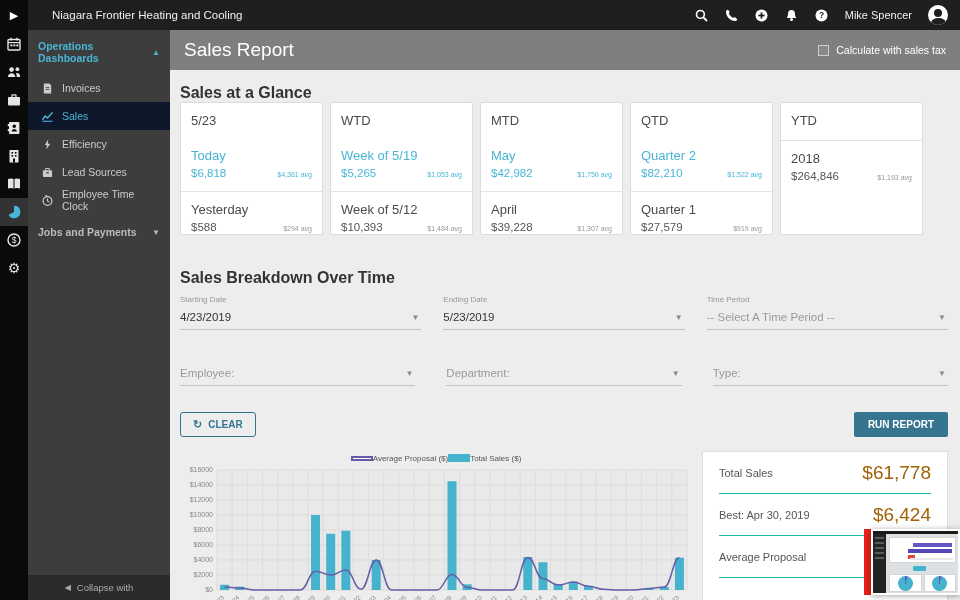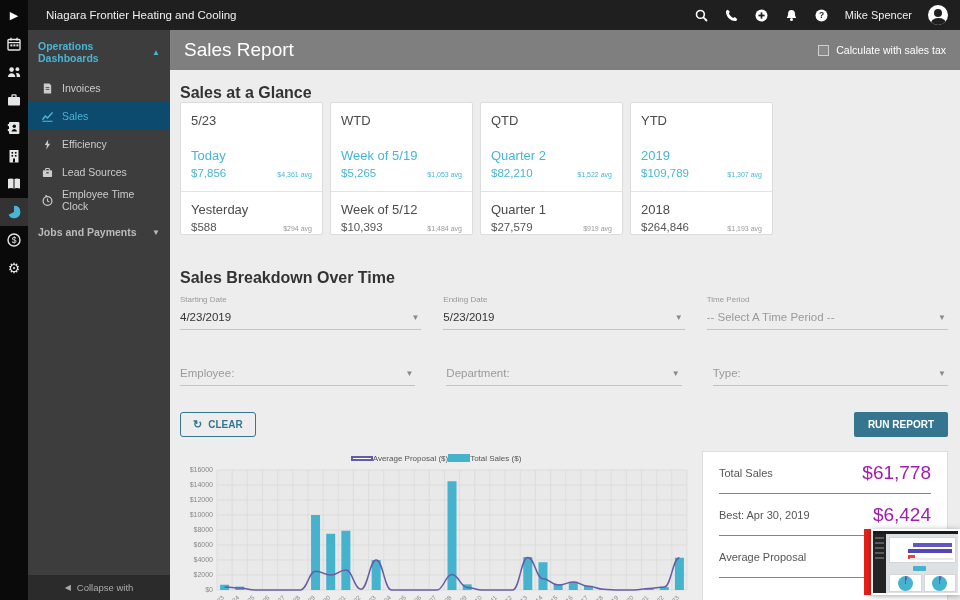--- a/index.html
+++ b/index.html
@@ -8,36 +8,36 @@
   
   .rail { position:absolute; left:0; top:0; width:28px; height:600px; background:#0a0a0a; display:flex; flex-direction:column; align-items:center; z-index:5; }
   .rail .expand { height:30px; display:flex; align-items:center; justify-content:center; width:100%; color:#fff; font-size:11px; }
   .rail-ic { width:28px; height:28px; display:flex; align-items:center; justify-content:center; color:#e6e6e6; }
   .rail-ic svg { width:14px; height:14px; }
   .rail-ic.active { background:#333; color:#49b5d6; }
   .gear-glyph { font-size:14px; line-height:1; color:#e6e6e6; }
 
   
   .topbar { position:absolute; left:28px; top:0; width:932px; height:30px; background:#1f1f1f; display:flex; align-items:center; padding:0 12px; color:#eee; }
-  .topbar .company { font-size:11.5px; color:#f0f0f0; margin-left:6px; }
+  .topbar .company { font-size:11.5px; color:#f0f0f0; margin-left:12px; }
   .topbar .right { margin-left:auto; display:flex; align-items:center; gap:16px; }
   .tb-ic { width:14px; height:14px; display:flex; align-items:center; justify-content:center; color:#fff; }
   .tb-ic svg { width:13px; height:13px; }
   .topbar .user { font-size:11px; color:#f0f0f0;text-align:right; }
   .avatar { width:20px; height:20px; border-radius:50%; background:#fff; position:relative; overflow:hidden; }
   .avatar::before { content:""; position:absolute; left:6px; top:3.5px; width:8px; height:8px; border-radius:50%; background:#1f1f1f; }
   .avatar::after { content:""; position:absolute; left:2.5px; top:13px; width:15px; height:10px; border-radius:50%; background:#1f1f1f; }
 
   
   .menu { position:absolute; left:28px; top:30px; width:142px; height:545px; background:#3d3d3d; z-index:4; }
   .menu-head { display:flex; align-items:center; padding:10px 10px; font-size:10.5px; font-weight:bold; color:#49b5d6; cursor:pointer; }
   .menu-head .caret { margin-left:auto; font-size:8px; }
   .menu-item { display:flex; align-items:center; gap:9px; padding:0 10px 0 14px; height:28px; font-size:10.5px; color:#ccc; cursor:pointer; }
   .menu-item svg { width:11px; height:11px; flex:0 0 auto; }
-  .menu-item.active { background:#0c4a6e; color:#49b5d6; }
+  .menu-item.active { background:#0f172a; color:#49b5d6; }
   .menu-head.secondary { color:#bbb; margin-top:2px; }
   .collapse { position:absolute; left:28px; top:575px; width:142px; height:25px; background:#2b2b2b; color:#aaa; font-size:9.5px; display:flex; align-items:center; justify-content:center; gap:6px; cursor:pointer; z-index:4; }
 
   
   .pagehead { position:absolute; left:170px; top:30px; width:790px; height:40px; background:#7f7f7f; display:flex; align-items:center; padding:0 14px; }
   .pagehead .title { color:#fff; font-size:19px; font-weight:400; }
   .pagehead .tax { margin-left:auto; display:flex; align-items:center; gap:7px; color:#fff; font-size:10.5px; }
   .checkbox { width:11px; height:11px; border:1px solid #cfcfcf; background:rgba(255,255,255,0.08); }
 
   
@@ -74,21 +74,21 @@
   .bottom { display:flex; align-items:flex-start; margin-top:14px; }
   .chart-wrap { width:512px; }
   .legend { display:flex; justify-content:center; align-items:center; font-size:8px; color:#555; height:14px; }
   .sw { width:22px; height:8px; display:inline-block; }
   .sw.line { background:#fff; border:2px solid #655ca8; height:5px; }
   .sw.bar { background:#45b2ce; }
   .stats { flex:1; margin-left:10px; background:#fff; border:1px solid #ddd; padding:0 16px; height:200px; }
   .stat-row { display:flex; justify-content:space-between; align-items:center; height:42px; border-bottom:1px solid #14b8a6; }
   .stat-row:last-child { border-bottom:none; }
   .stat-row .slabel { font-size:11px; color:#555; }
-  .stat-row .sval { font-size:19px; font-weight:300; color:#a21caf; }
+  .stat-row .sval { font-size:19px; font-weight:300; color:#a16207; }
 
   
   .overlay { position:absolute; left:864px; top:529px; width:96px; height:66px; display:flex; z-index:20; }
   .ov-red { width:7px; height:100%; background:#e8201a; }
   .ov-thumb { flex:1; border:2px solid #fff; box-shadow:0 1px 6px rgba(0,0,0,.35); background:#dde1e4; position:relative; overflow:hidden; }
   .m-top { position:absolute; left:0; top:0; right:0; height:3px; background:#1b1b1b; }
   .m-side { position:absolute; left:0; top:3px; bottom:0; width:13px; background:#232323; }
   .m-side i { display:block; height:2px; margin:3px 2px 0; background:#5a5a5a; }
   .m-panel { position:absolute; left:16px; top:6px; right:2px; height:26px; background:#fff; border:1px solid #d5d5d5; }
   .m-bar1 { position:absolute; right:3px; top:5px; height:4px; width:60%; background:#6257c5; }
@@ -272,21 +272,21 @@
 
 <div class="content">
   <h2 class="section">Sales at a Glance</h2>
 
   <div class="cards">
     <div class="card">
       <div class="period">5/23</div>
       <div class="cur">
           <div class="lbl">Today</div>
         <div class="valline">
-            <span class="val">$7,856</span>
+            <span class="val">$6,818</span>
             <span class="avg">$4,361 avg</span>
           </div>
         </div>
       <div class="divider"></div>
       <div class="prev">
           <div class="lbl">Yesterday</div>
         <div class="valline">
             <span class="val">$588</span>
             <span class="avg">$294 avg</span>
           </div>
@@ -304,46 +304,57 @@
       <div class="divider"></div>
       <div class="prev">
           <div class="lbl">Week of 5/12</div>
         <div class="valline">
             <span class="val">$10,393</span>
             <span class="avg">$1,484 avg</span>
           </div>
         </div>
     </div>
     <div class="card">
+      <div class="period">MTD</div>
+      <div class="cur">
+          <div class="lbl">May</div>
+        <div class="valline">
+            <span class="val">$42,982</span>
+            <span class="avg">$1,750 avg</span>
+          </div>
+        </div>
+      <div class="divider"></div>
+      <div class="prev">
+          <div class="lbl">April</div>
+        <div class="valline">
+            <span class="val">$39,228</span>
+            <span class="avg">$1,307 avg</span>
+          </div>
+        </div>
+    </div>
+    <div class="card">
       <div class="period">QTD</div>
       <div class="cur">
           <div class="lbl">Quarter 2</div>
         <div class="valline">
             <span class="val">$82,210</span>
             <span class="avg">$1,522 avg</span>
           </div>
         </div>
       <div class="divider"></div>
       <div class="prev">
           <div class="lbl">Quarter 1</div>
         <div class="valline">
             <span class="val">$27,579</span>
             <span class="avg">$919 avg</span>
           </div>
         </div>
     </div>
     <div class="card">
       <div class="period">YTD</div>
-      <div class="cur">
-          <div class="lbl">2019</div>
-        <div class="valline">
-            <span class="val">$109,789</span>
-            <span class="avg">$1,307 avg</span>
-          </div>
-        </div>
       <div class="divider"></div>
       <div class="prev">
           <div class="lbl">2018</div>
         <div class="valline">
             <span class="val">$264,846</span>
             <span class="avg">$1,193 avg</span>
           </div>
         </div>
     </div>
   </div>

